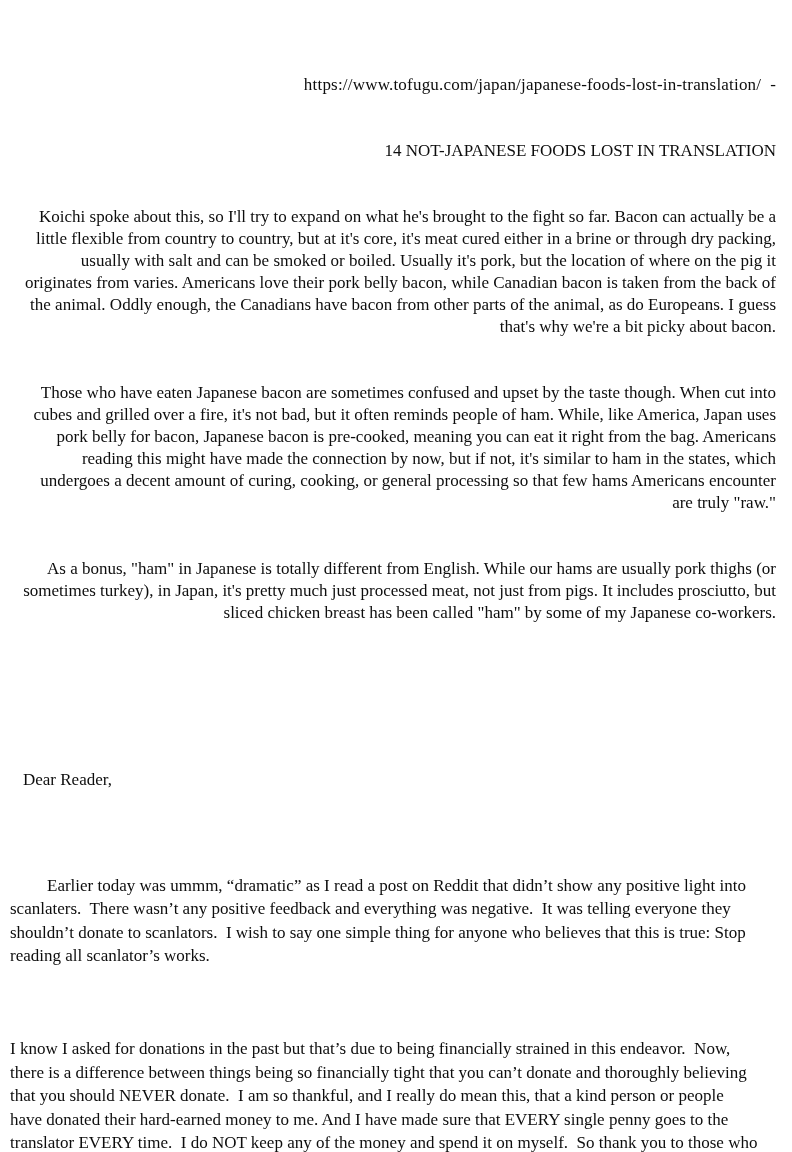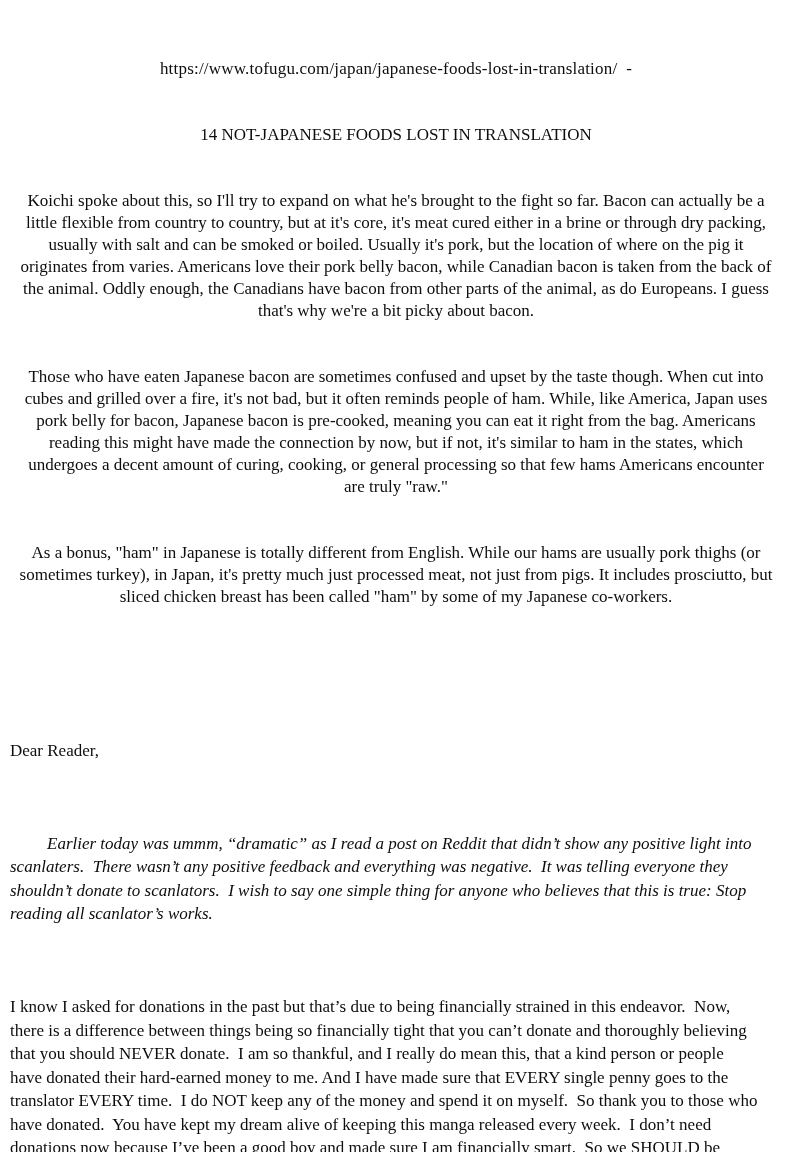--- a/index.html
+++ b/index.html
@@ -13,24 +13,25 @@
     height: 1152px;
     background: #ffffff;
     color: #0d0d0d;
     font-family: "Liberation Serif", "DejaVu Serif", serif;
     overflow: hidden;
     box-sizing: border-box;
   }
   
   .top-block {
     padding: 14px 16px 0 16px;
-    text-align: center;
+    text-align: right;
     font-size: 17px;
     line-height: 22px;
     white-space: pre-wrap;
+    margin-top: 16px;
   }
   .top-block .url-line {
     letter-spacing: 0.2px;
   }
   .top-block p {
     margin: 0;
   }
   
   .letter {
     margin-top: 40px;
@@ -38,24 +39,23 @@
     font-size: 17px;
     line-height: 23.4px;
     text-align: left;
     white-space: pre-wrap;
   }
   .letter p {
     margin: 23px 0 0 0;
   }
   .letter .indent-first {
     text-indent: 37px;
-    font-style: italic;
   }
   .salutation {
-    margin: 0;
+    margin: 13px;
   }
 </style>
 </head>
 <body>
 
 <div class="page">
 
   <div class="top-block">
     <div class="url-line">https://www.tofugu.com/japan/japanese-foods-lost-in-translation/  -</div>
     <div class="title-line">14 NOT-JAPANESE FOODS LOST IN TRANSLATION</div>

